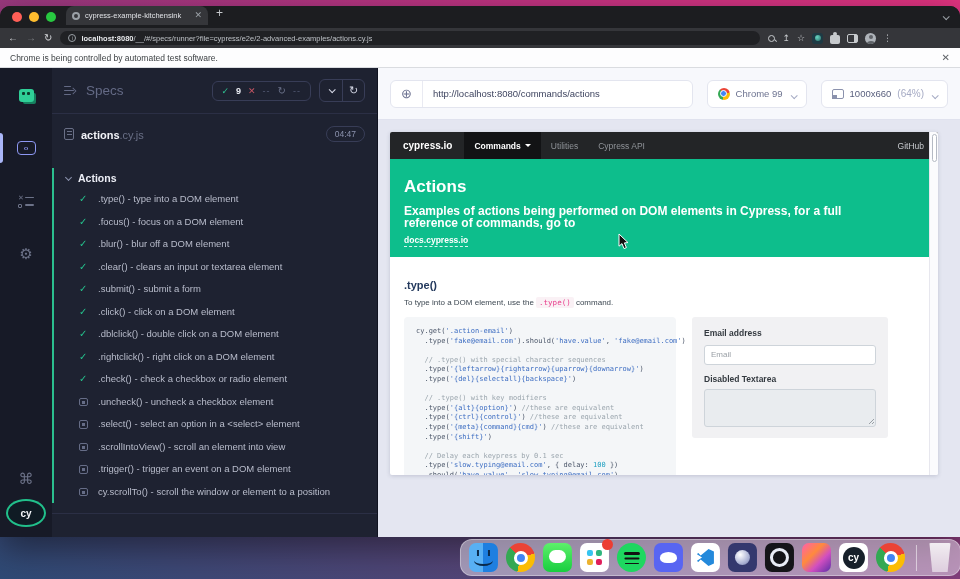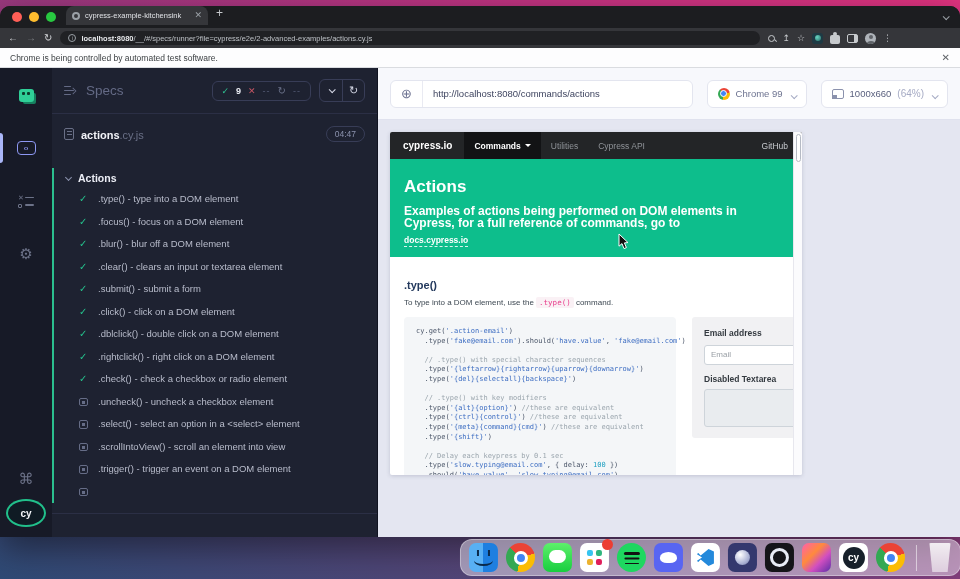--- a/index.html
+++ b/index.html
@@ -121,21 +121,21 @@
   .chrome-logo { width:12px; height:12px; border-radius:50%; background:conic-gradient(from -45deg, #ea4335 0 33%, #fbbc05 0 66%, #34a853 0 100%); position:relative; flex:none; }
   .chrome-logo::after { content:''; position:absolute; inset:2.5px; border-radius:50%; background:#4285f4; border:1.8px solid #fff; }
   .pill-label { font-size:9.5px; color:#6d7390; }
   .pill-chev { color:#a6abc4; margin-left:2px; }
   .vp-ic { width:12px; height:10px; border:1.5px solid #8b92ad; border-radius:2px; position:relative; flex:none; }
   .vp-ic::after { content:''; position:absolute; left:-1px; bottom:-1px; width:5px; height:4px; background:#8b92ad; }
   .vp-size { font-size:9.5px; color:#595f7d; }
   .vp-scale { font-size:10px; color:#a6abc4; }
 
   .preview-wrap { flex:1; padding:12px; min-height:0; }
-  .iframe { width:412px; height:343px; background:#fff; position:relative; box-shadow:0 1px 4px rgba(40,45,80,.18); border-radius:2px; overflow:hidden; }
+  .iframe { width:548px; height:343px; background:#fff; position:relative; box-shadow:0 1px 4px rgba(40,45,80,.18); border-radius:2px; overflow:hidden; }
   .aut-scrollbar { position:absolute; top:0; right:0; bottom:0; width:9px; background:#fbfbfd; border-left:1px solid #e7e7ee; }
   .aut-thumb { position:absolute; top:2px; left:1.5px; width:5px; height:28px; background:#fff; border:1px solid #b5bac4; border-radius:3px; }
 
   .aut-nav { height:27px; background:#232527; display:flex; align-items:center; padding:0 0 0 13px; gap:0; }
   .aut-brand { color:#fff; font-weight:bold; font-size:10px; margin-right:12px; }
   .aut-link { color:#8f9398; font-size:8.5px; padding:0 10px; height:100%; display:flex; align-items:center; gap:4px; }
   .aut-link.active { background:#121315; color:#fff; font-weight:bold; }
   .caret-dn { width:0; height:0; border-left:3px solid transparent; border-right:3px solid transparent; border-top:3.5px solid currentColor; }
   .aut-github { margin-left:auto; margin-right:14px; color:#c6c9cd; font-size:8.5px; }
 
@@ -368,20 +368,21 @@
     <span class="t-label">.scrollIntoView() - scroll an element into view</span>
   </div>
 
   <div class="test-row">
     <span class="t-icon ic-pending"></span>
     <span class="t-label">.trigger() - trigger an event on a DOM element</span>
   </div>
 
   <div class="test-row">
     <span class="t-icon ic-pending"></span>
+    <span class="t-label">cy.scrollTo() - scroll the window or element to a position</span>
   </div>
 </div>
       </div>
       <div class="rep-divider"></div>
     </div>
 
     <div class="runner">
       <div class="run-header">
         <div class="url-box">
           <span class="crosshair-btn">⊕</span>

